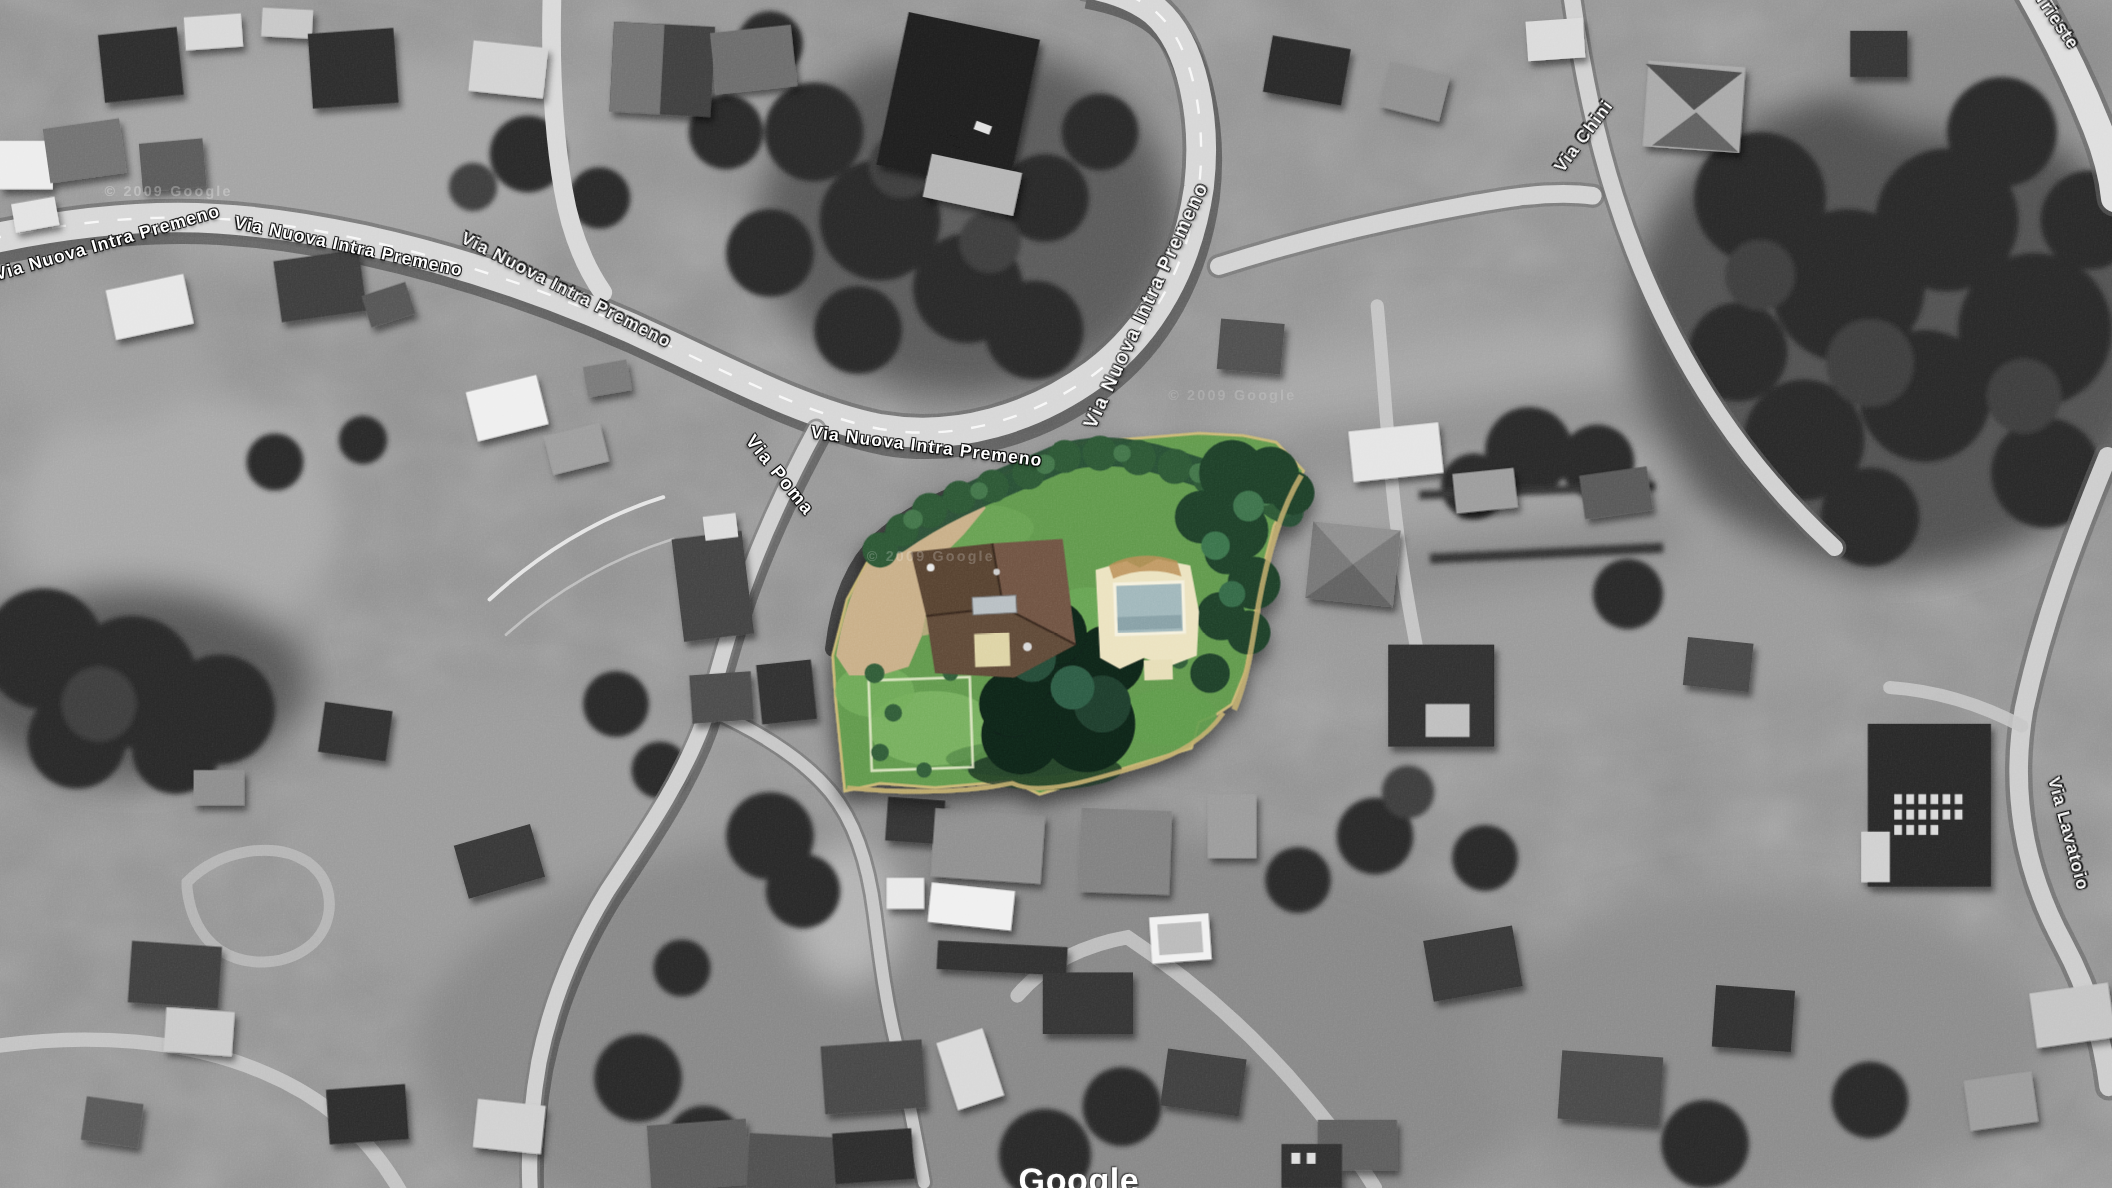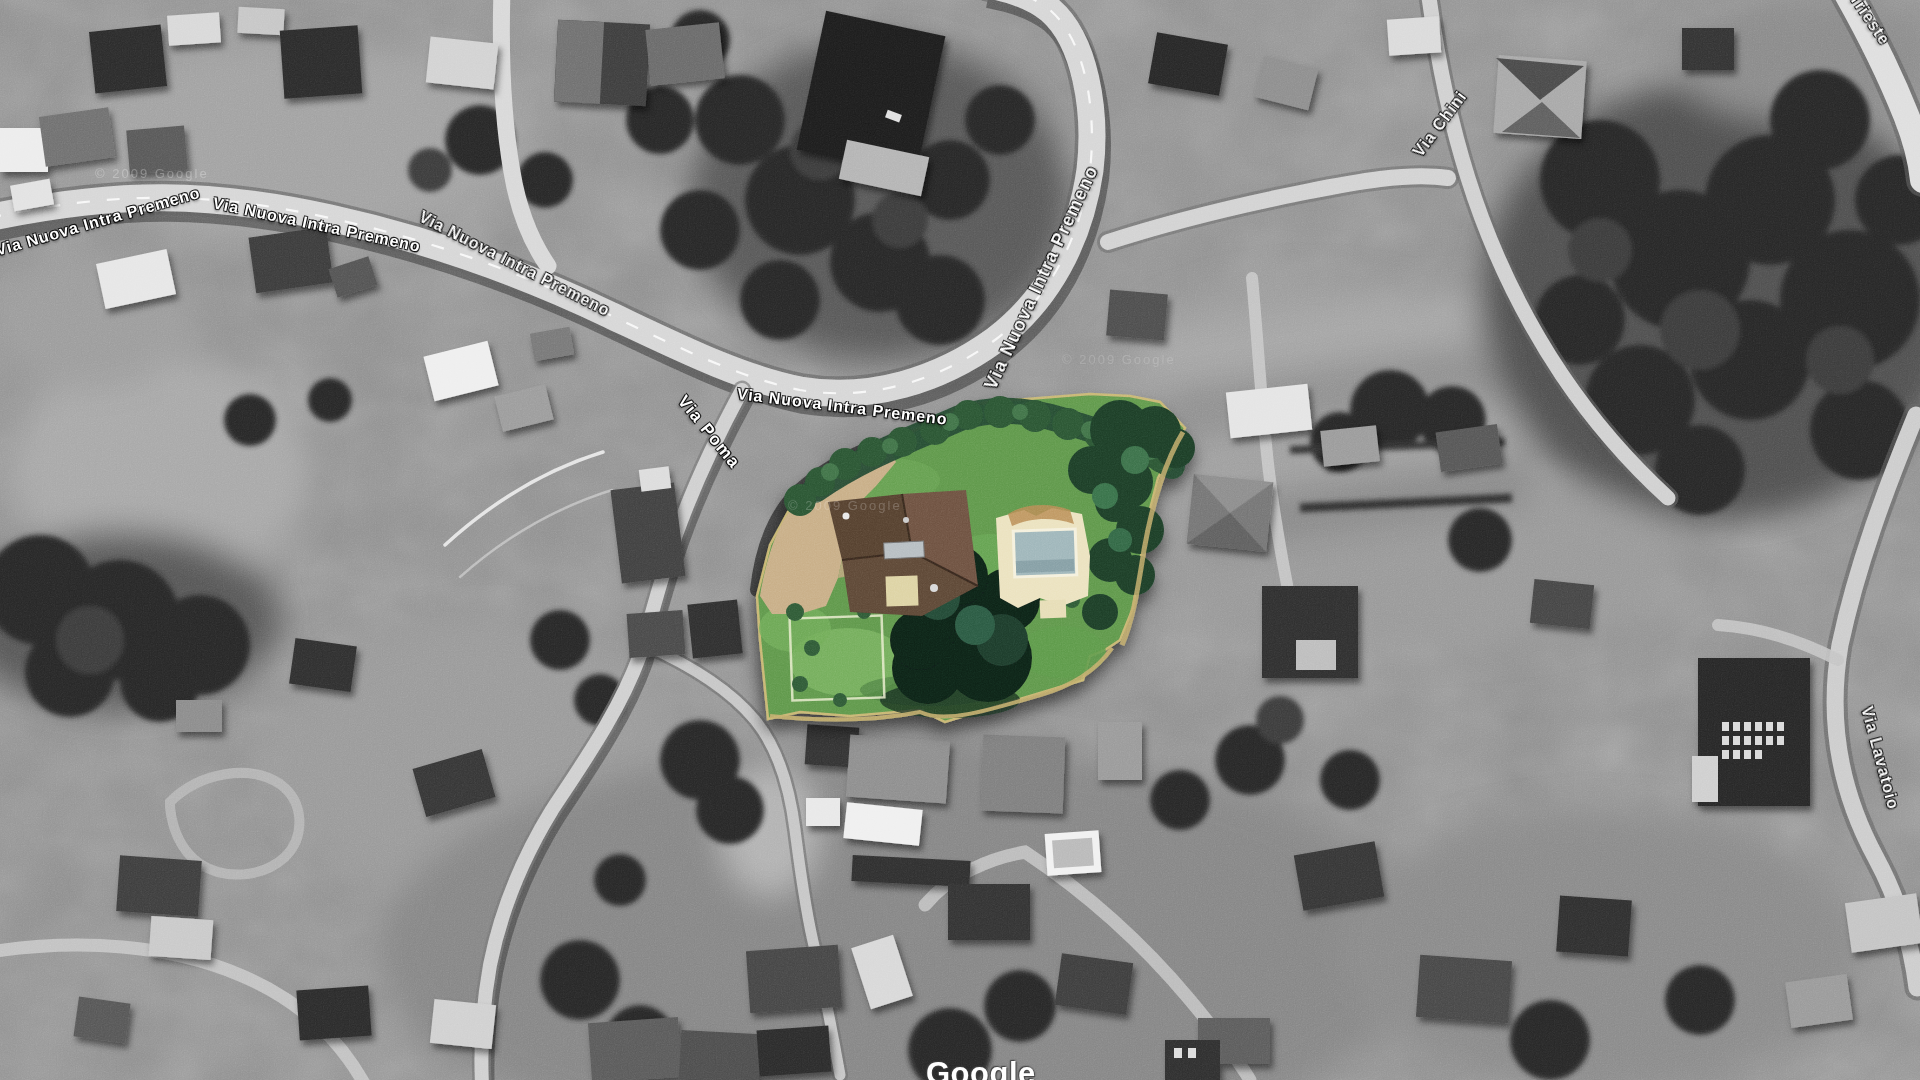--- a/index.html
+++ b/index.html
@@ -5,21 +5,21 @@
   html,body{margin:0;padding:0;background:#6e6e6e;}
   .stage{position:relative;width:1920px;height:1080px;overflow:hidden;
          font-family:"Liberation Sans","DejaVu Sans",sans-serif;background:#8f8f8f;}
   .stage svg{position:absolute;left:0;top:0;}
   .road-label{position:absolute;white-space:nowrap;color:#fff;font-weight:700;
     font-size:16px;letter-spacing:1px;transform-origin:0 50%;
     text-shadow:-1px -1px 0 rgba(0,0,0,.78),1px -1px 0 rgba(0,0,0,.78),
                 -1px 1px 0 rgba(0,0,0,.78),1px 1px 0 rgba(0,0,0,.78),
                 0 2px 3px rgba(0,0,0,.55);}
   .wm{position:absolute;white-space:nowrap;color:rgba(255,255,255,.28);
-      font-size:13px;letter-spacing:2px;font-weight:400;text-align:center;}
+      font-size:13px;letter-spacing:2px;font-weight:700;text-align:center;}
   .glogo{position:absolute;left:926px;top:1056px;color:#fff;font-weight:700;
       font-size:31px;letter-spacing:.5px;
       text-shadow:0 0 3px rgba(70,70,70,.95),1px 1px 1px rgba(60,60,60,.9),
                   -1px -1px 1px rgba(60,60,60,.9);}
   .u1{stroke:#5f5f5f;stroke-width:34;fill:none;opacity:.6;}
   .u2{stroke:#d6d6d6;stroke-width:27;fill:none;}
   .u3{stroke:#ffffff;stroke-width:2.2;fill:none;stroke-dasharray:13 17;opacity:.8;}
   .rshadow{stroke:#161616;stroke-width:30;fill:none;opacity:.42;}
   .minor{fill:none;stroke-linecap:round;}
 </style>

